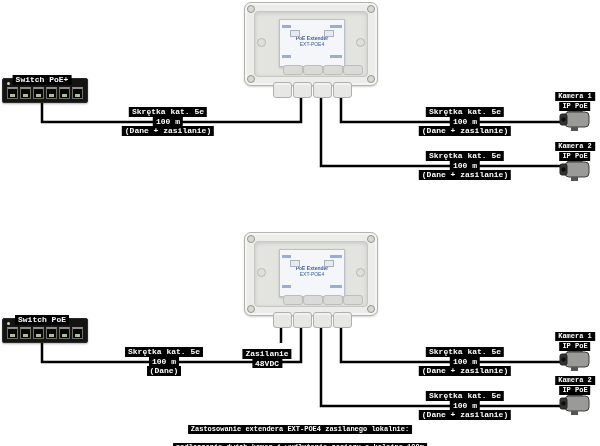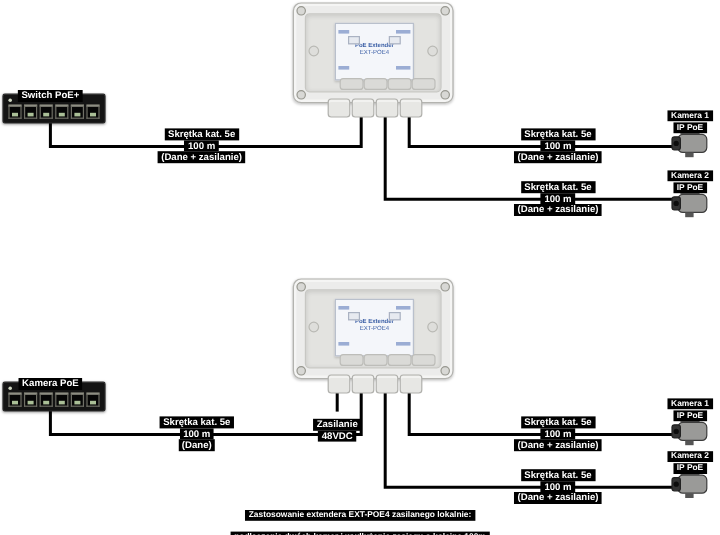--- a/index.html
+++ b/index.html
@@ -4,21 +4,21 @@
 <style>
   html,body{margin:0;padding:0;background:#fff;}
   .canvas{position:relative;width:600px;height:446px;background:#ffffff;
           font-family:"Liberation Sans",sans-serif;overflow:hidden;}
   .wires{position:absolute;left:0;top:0;z-index:1;}
   
   .chip{display:inline-block;background:#000;color:#fff;font-size:8px;line-height:9.5px;
         font-weight:bold;padding:0 3px;white-space:nowrap;}
   .chip.c7{font-size:7px;line-height:9px;}
   .cable-label,.cam-label,.switch-label,.power-label,.caption{
-        position:absolute;transform:translateX(-50%);text-align:center;z-index:3;}
+        position:absolute;transform:translateX(-50%);text-align:center;z-index:3;font-family:Liberation Mono, monospace;}
   .cable-label .row,.cam-label .row,.power-label .row{height:9.5px;}
   .caption .chip{font-size:8px;line-height:10px;}
   .caption.small .chip{font-size:7px;line-height:9px;}
   
   .switch{position:absolute;width:84px;height:23px;background:#141414;border:1px solid #2b2b2b;
           border-radius:2px;z-index:2;box-shadow:0 1px 2px rgba(0,0,0,.3);}
   .ports{position:absolute;left:4px;top:8px;display:flex;gap:2px;}
   .port{width:11px;height:12px;background:#060606;border:1px solid #6f6f66;
         border-top:2px solid #8d8d82;box-sizing:border-box;position:relative;}
   .port::after{content:"";position:absolute;left:2px;bottom:1px;width:5px;height:3px;background:#aabf97;}
@@ -149,21 +149,21 @@
       <rect x="9" y="5" width="16" height="3" rx="1" fill="#585858"></rect>
       <rect x="7" y="8" width="24" height="15" rx="4" fill="#9a9a98" stroke="#3c3c3c"></rect>
       <rect x="2" y="10" width="7" height="11" rx="2" fill="#333" stroke="#222"></rect>
       <circle cx="5.5" cy="15.5" r="2.2" fill="#0d0d0d"></circle>
       <rect x="13" y="23" width="7" height="4" fill="#555"></rect>
     </svg>
   </div>
 
 
   <div class="switch-label" style="left:42px;top:309px">
-    <span class="chip">Kamera PoE</span>
+    <span class="chip">Switch PoE</span>
   </div>
   <div class="switch" style="left:2px;top:318px">
     <span class="sw-led"></span>
     <div class="ports">
       <span class="port"></span>
       <span class="port"></span>
       <span class="port"></span>
       <span class="port"></span>
       <span class="port"></span>
       <span class="port"></span>
@@ -192,21 +192,21 @@
         <div class="pcb-title">PoE Extender</div>
         <div class="pcb-model">EXT-POE4</div>
       </div>
       <span class="knock" style="left:28px"></span>
       <span class="knock" style="left:48px"></span>
       <span class="knock" style="left:68px"></span>
       <span class="knock" style="left:88px"></span>
     </div>
   </div>
 
-  <div class="power-label" style="left:281px;top:343px">
+  <div class="power-label" style="left:267px;top:343px">
     <div class="row"><span class="chip">Zasilanie</span></div>
     <div class="row"><span class="chip">48VDC</span></div>
   </div>
 
   <div class="cable-label" style="left:164px;top:341px">
     <div class="row"><span class="chip">Skrętka kat. 5e</span></div>
     <div class="row"><span class="chip">100 m</span></div>
     <div class="row"><span class="chip">(Dane)</span></div>
   </div>
 

